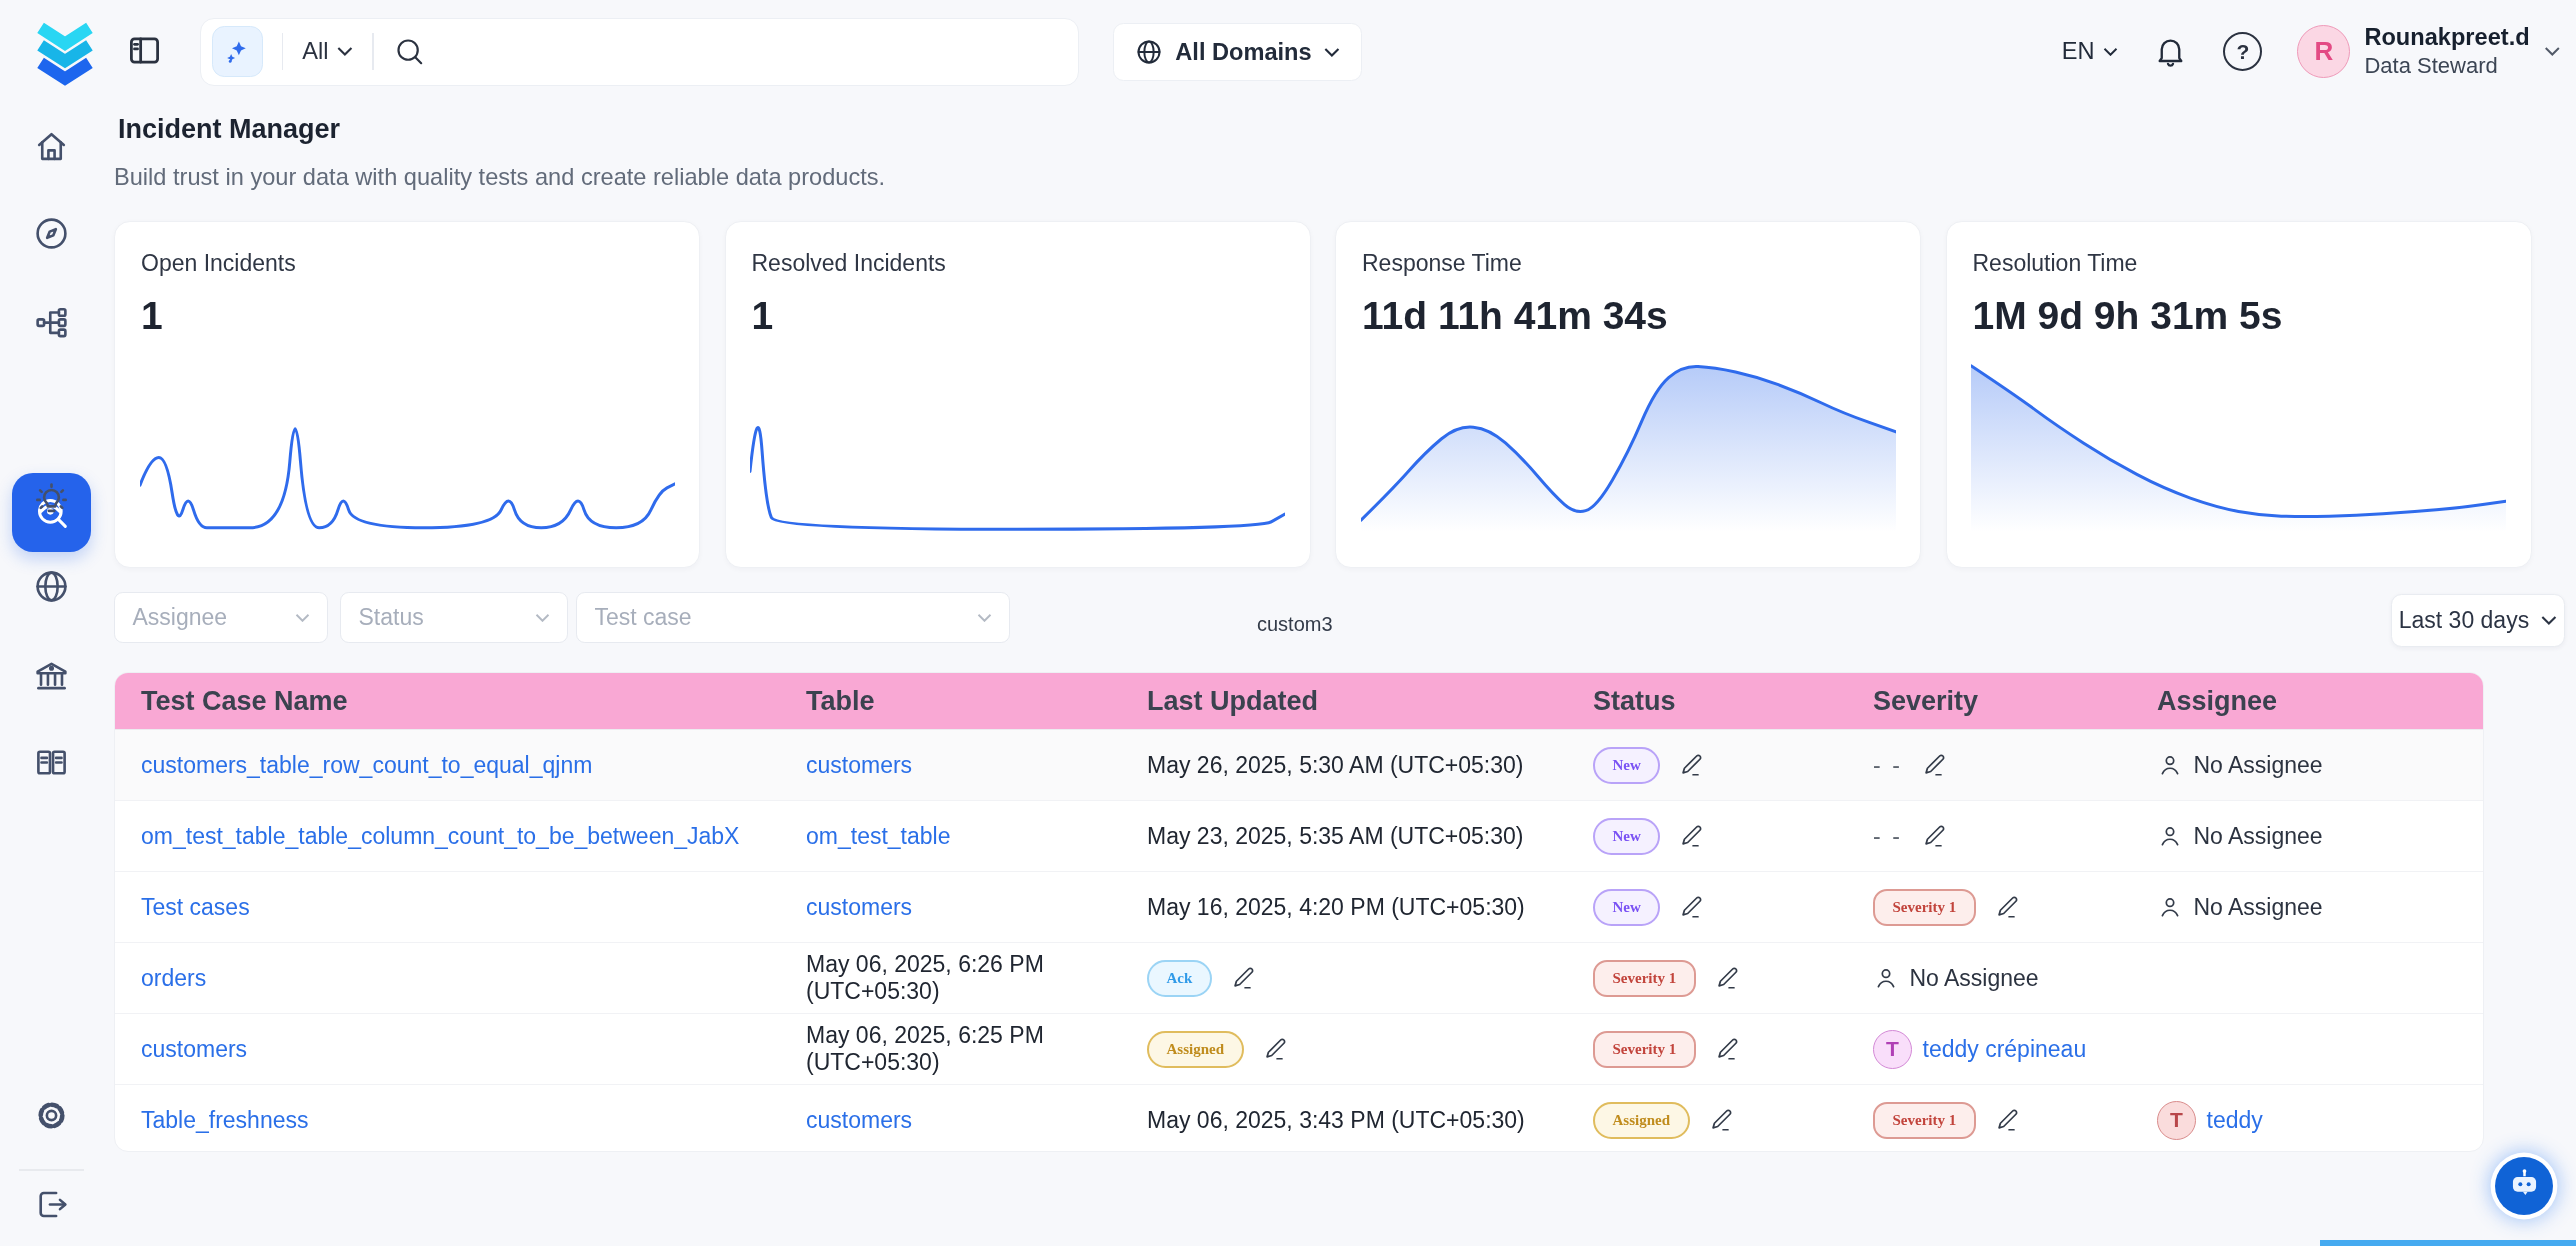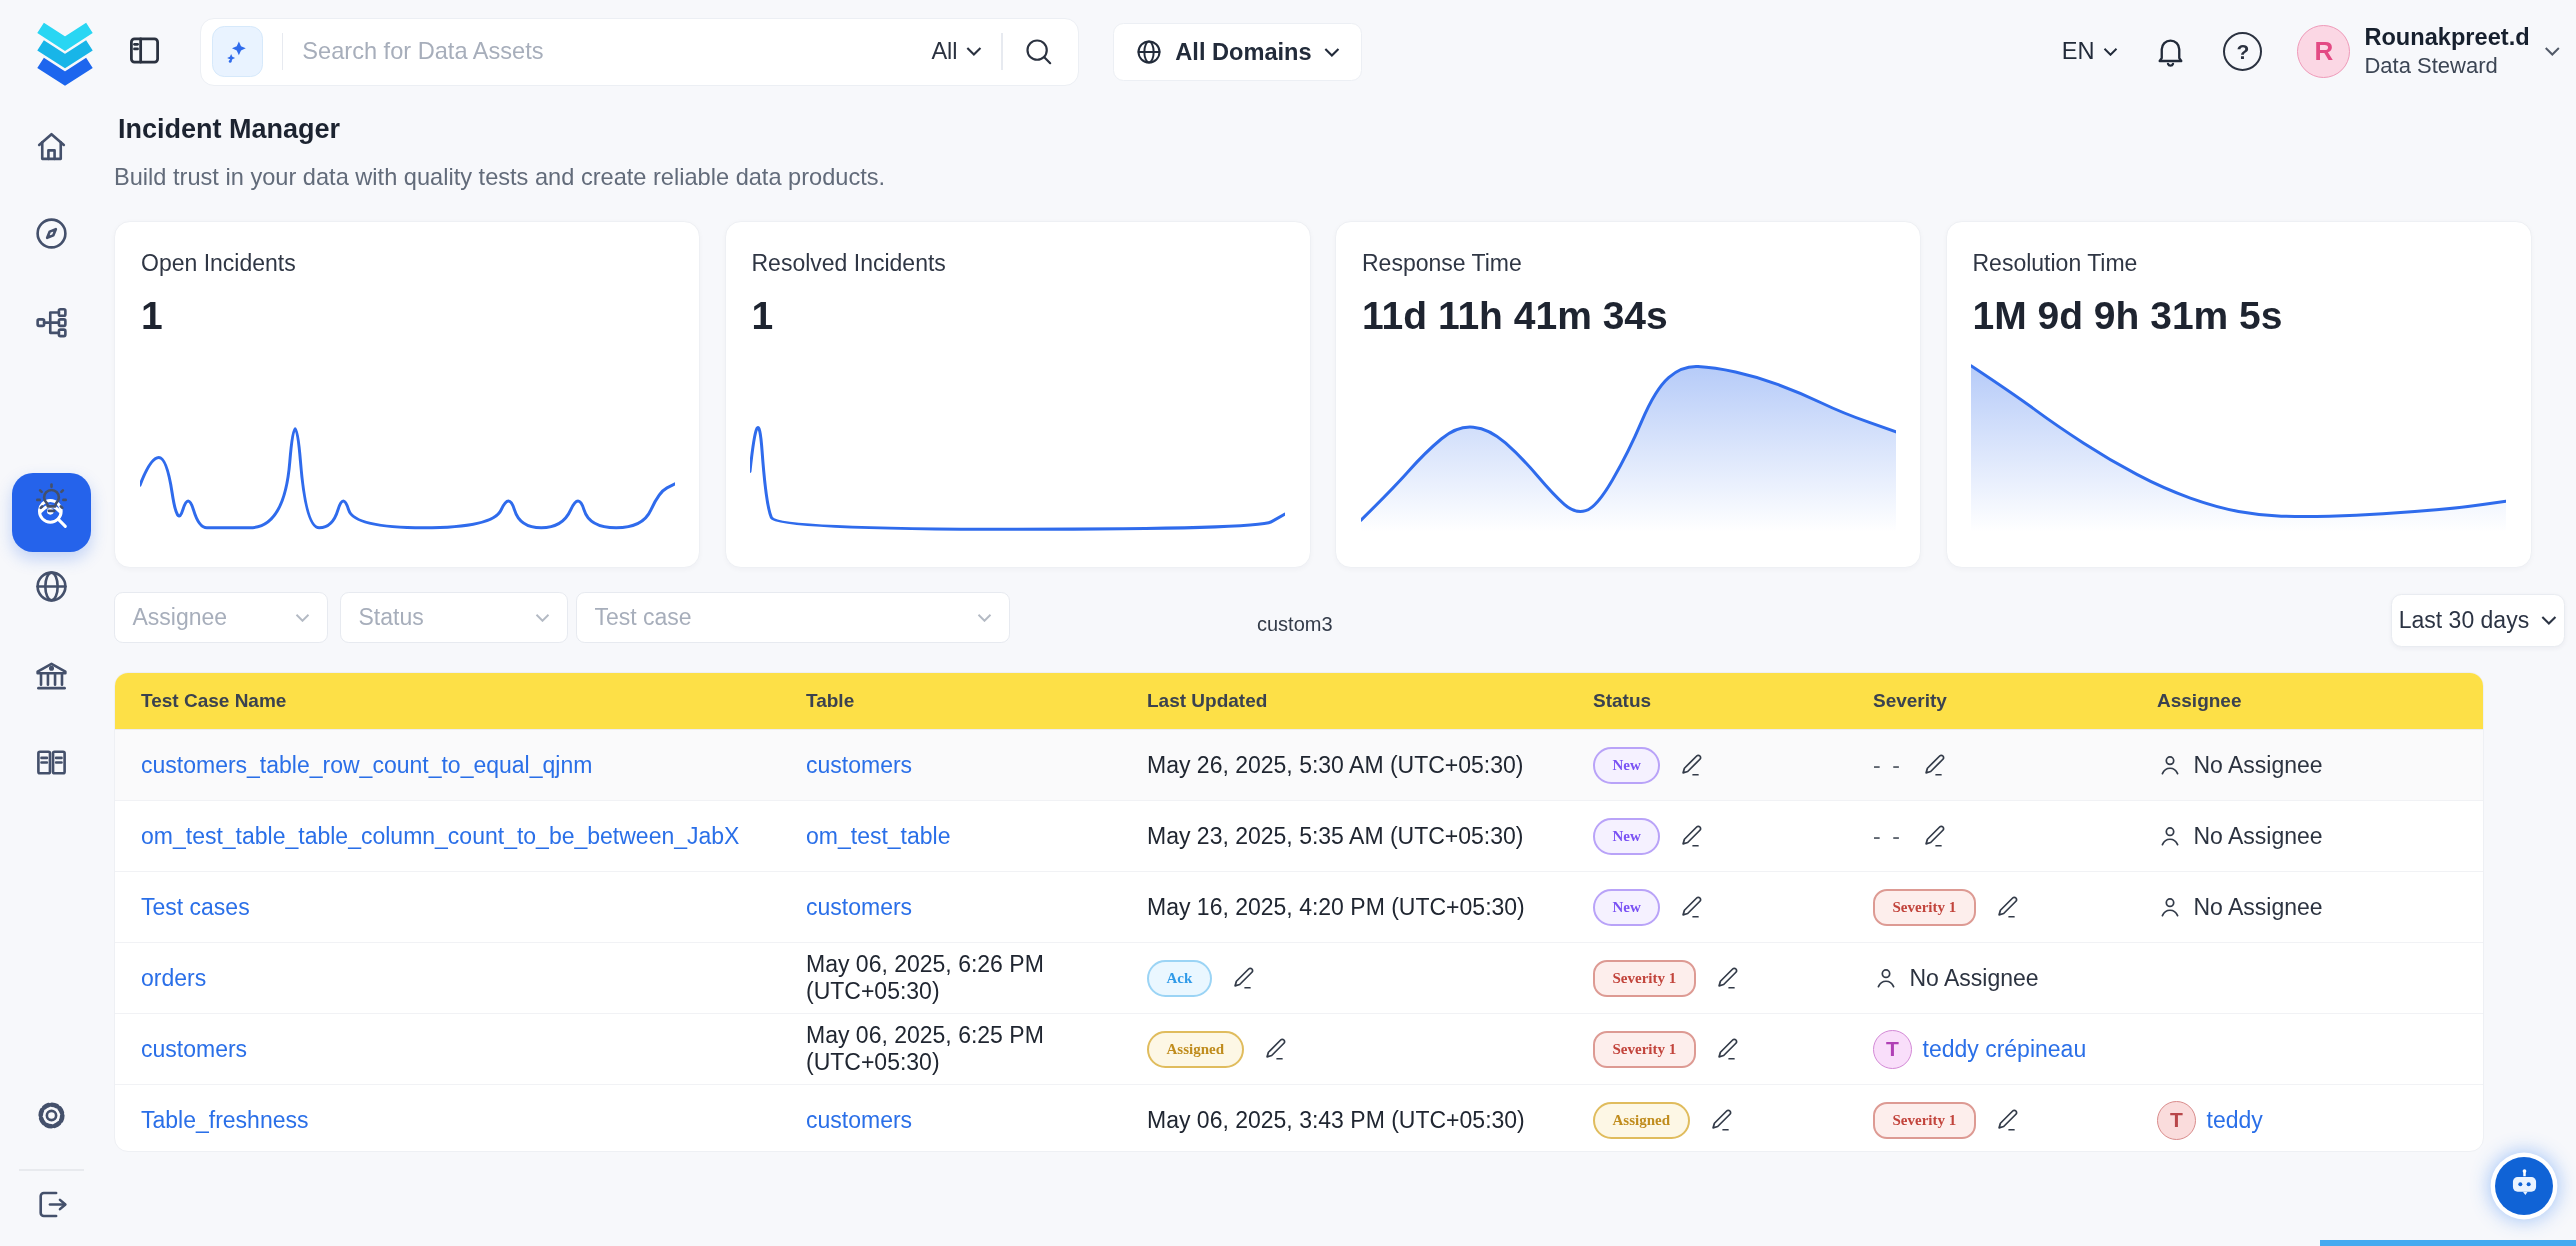--- a/index.html
+++ b/index.html
@@ -60,21 +60,21 @@
     padding:0 17.5px;font-size:23px;color:#a7aebb;cursor:pointer;}
   .custom-label{position:absolute;left:1143px;top:21px;font-size:20px;color:#333b49;}
   .daterange{position:absolute;left:2277px;top:1.8px;width:172px;height:51px;background:#fff;border:0.9px solid #e9ecf1;
     border-radius:10.5px;display:flex;align-items:center;justify-content:center;gap:12.3px;font-size:23px;color:#2c3444;
     box-shadow:0 1.8px 4.4px rgba(30,40,70,.05);cursor:pointer;}
 
   
   .tablecard{position:absolute;left:114px;top:672px;width:2370px;height:480px;background:#fff;
     border:0.9px solid #eef0f4;border-radius:14px;overflow:hidden;box-sizing:border-box;}
   .t-head,.t-row{display:grid;grid-template-columns:665px 341px 446px 280px 284px 1fr;align-items:center;padding:0 0 0 26px;}
-  .t-head{height:56px;background:#fde047;border-bottom:0.9px solid #ececf0;font-size:19px;font-weight:600;color:#3b424f;}
+  .t-head{height:56px;background:#f9a8d4;border-bottom:0.9px solid #ececf0;font-size:27px;font-weight:600;color:#3b424f;}
   .t-row{height:70px;border-bottom:0.9px solid #f1f2f5;font-size:23px;}
   .t-row:last-child{border-bottom:none;}
   .t-row.alt{background:#fafafb;}
   .cell-link{color:#2a6fe8;cursor:pointer;}
   .cell-date{color:#202631;}
   .cell-flex{display:flex;align-items:center;gap:19px;}
   .badge{display:inline-flex;align-items:center;height:37px;padding:0 17.5px;border-radius:18.4px;
     font-size:15px;font-weight:600;border:2.2px solid;box-sizing:border-box;cursor:pointer;font-family:Liberation Serif, serif;}
   .sev-dash{color:#5f6670;font-size:23px;letter-spacing:2.6px;}
   .pencil{cursor:pointer;}
@@ -113,21 +113,20 @@
 
     <div class="searchbar">
       <span class="sparkchip">
         <svg width="30" height="30" viewBox="0 0 24 24" fill="#2f6bec">
           <path d="M13.5 3.5l1.7 3.8 3.8 1.7-3.8 1.7-1.7 3.8-1.7-3.8-3.8-1.7 3.8-1.7z"></path>
           <path d="M7.3 13.5l1 2.2 2.2 1-2.2 1-1 2.2-1-2.2-2.2-1 2.2-1z"></path>
           <circle cx="6.5" cy="19.5" r="1.1"></circle>
         </svg>
       </span>
       <span class="vdiv"></span>
-      <span class="search-ph">Search for Data Assets</span>
       <span class="scope">
         <span>All</span>
         <svg width="15.8" height="10.5" viewBox="0 0 12 8">
             <polyline points="1,1.5 6,6.5 11,1.5" fill="none" stroke="#2b3240" stroke-width="1.6"></polyline>
           </svg>
       </span>
       <span class="vdiv"></span>
       <span>
         <svg class="ico" width="33" height="33" viewBox="0 0 24 24" style="stroke:#2b3240;stroke-width:1.6">
           <circle cx="11" cy="11" r="7"></circle>

